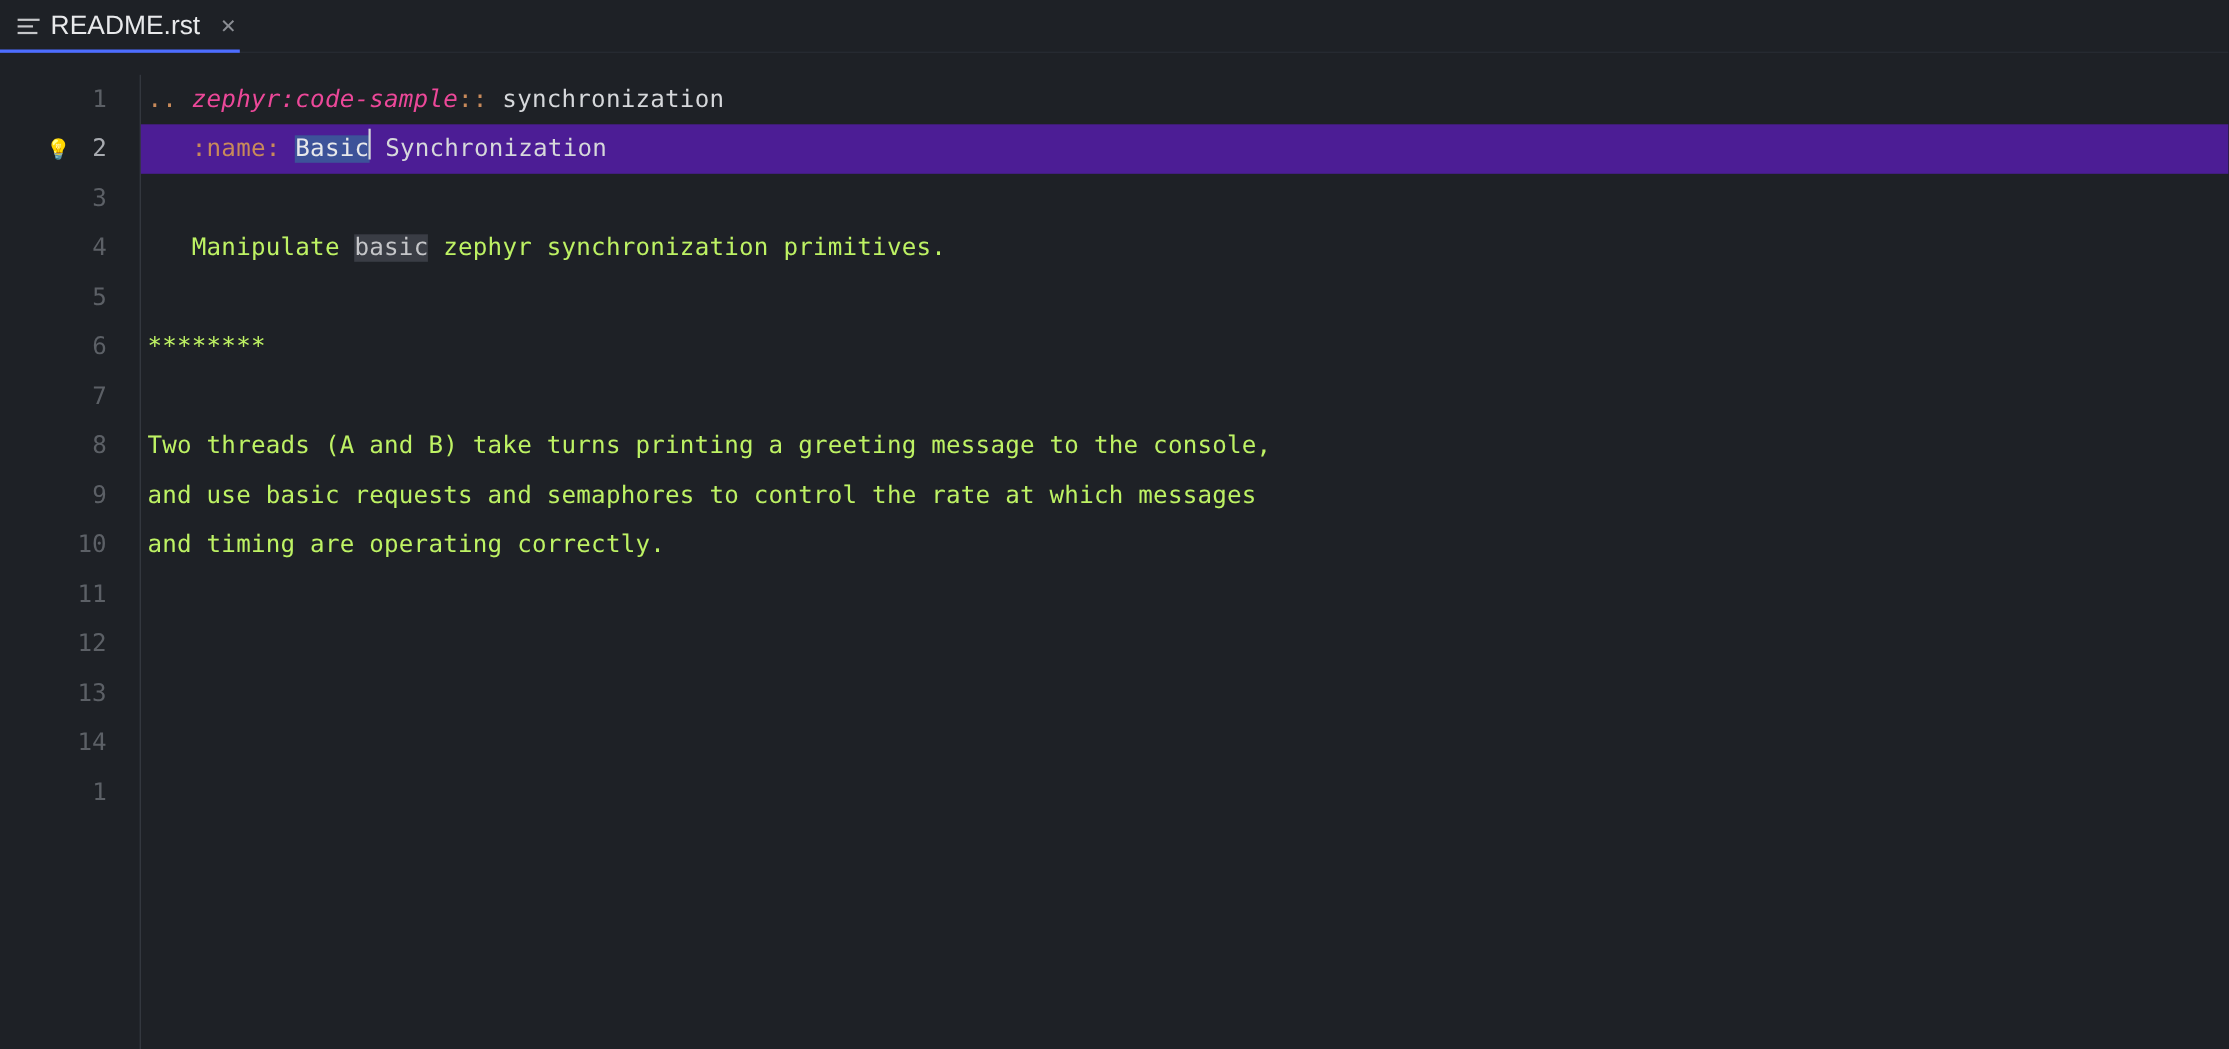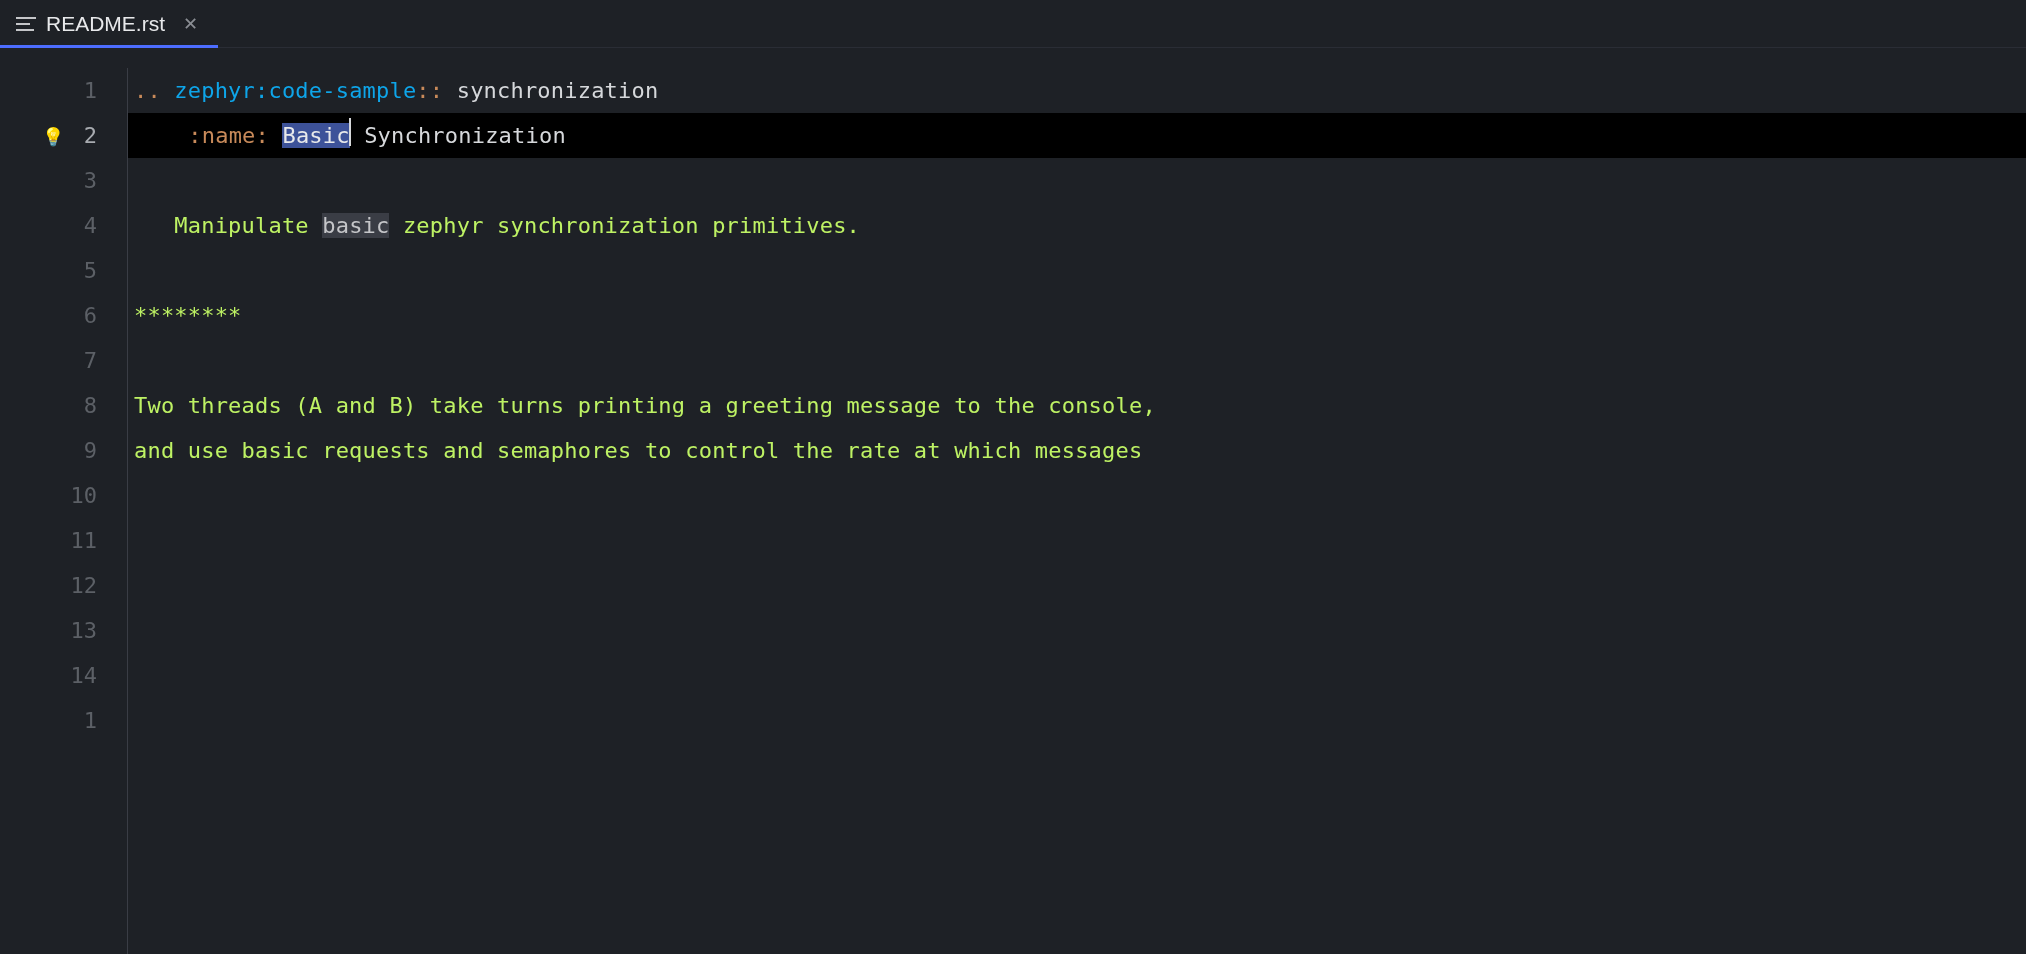--- a/index.html
+++ b/index.html
@@ -48,21 +48,21 @@
       display: block;
       height: 2px;
       background: #c5c6c9;
     }
     .menu-icon span:nth-child(1) { width: 20px; }
     .menu-icon span:nth-child(2) { width: 14px; }
     .menu-icon span:nth-child(3) { width: 18px; }
     .tab-title {
       color: #e8e9eb;
       font-family: -apple-system, BlinkMacSystemFont, 'Segoe UI', sans-serif;
-      font-size: 21px;
+      font-size: 24px;
       font-weight: 400;
     }
     .close-icon {
       color: #8a8d93;
       font-size: 18px;
       margin-left: 8px;
       font-family: -apple-system, sans-serif;
     }
     .editor {
       display: flex;
@@ -98,26 +98,26 @@
       padding-left: 6px;
     }
     .code-line {
       height: 45px;
       line-height: 45px;
       white-space: pre;
       font-size: 22px;
       letter-spacing: 0.2px;
     }
     .code-line.highlighted {
-      background: #000000;
+      background: #4c1d95;
       margin-left: -6px;
-      padding-left: 20px;
+      padding-left: 6px;
     }
     .punct { color: #c88a5a; }
-    .directive { color: #0ea5e9; }
+    .directive { color: #ec4899; font-style: italic; }
     .field { color: #c88a5a; }
     .arg { color: #d6d8db; }
     .plain { color: #bef264; }
     .selected {
       background: #3d5299;
       color: #e8e9eb;
     }
     .match-highlight {
       background: #3a3d45;
     }
@@ -170,15 +170,16 @@
   <div class="code-area">
     <div class="code-line"><span class="punct">.. </span><span class="directive">zephyr:code-sample</span><span class="punct">:: </span><span class="arg">synchronization</span></div>
     <div class="code-line highlighted"><span>   </span><span class="field">:name:</span><span> </span><span class="selected">Basic</span><span class="cursor"></span><span class="arg"> Synchronization</span></div>
     <div class="code-line"></div>
     <div class="code-line"><span>   </span><span class="plain">Manipulate </span><span class="match-highlight">basic</span><span class="plain"> zephyr synchronization primitives.</span></div>
     <div class="code-line"></div>
     <div class="code-line plain">********</div>
     <div class="code-line"></div>
     <div class="code-line plain">Two threads (A and B) take turns printing a greeting message to the console,</div>
     <div class="code-line plain">and use basic requests and semaphores to control the rate at which messages</div>
+    <div class="code-line plain">and timing are operating correctly.</div>
     <div class="code-line"></div>
   </div>
 </div>
 
 </body></html>

